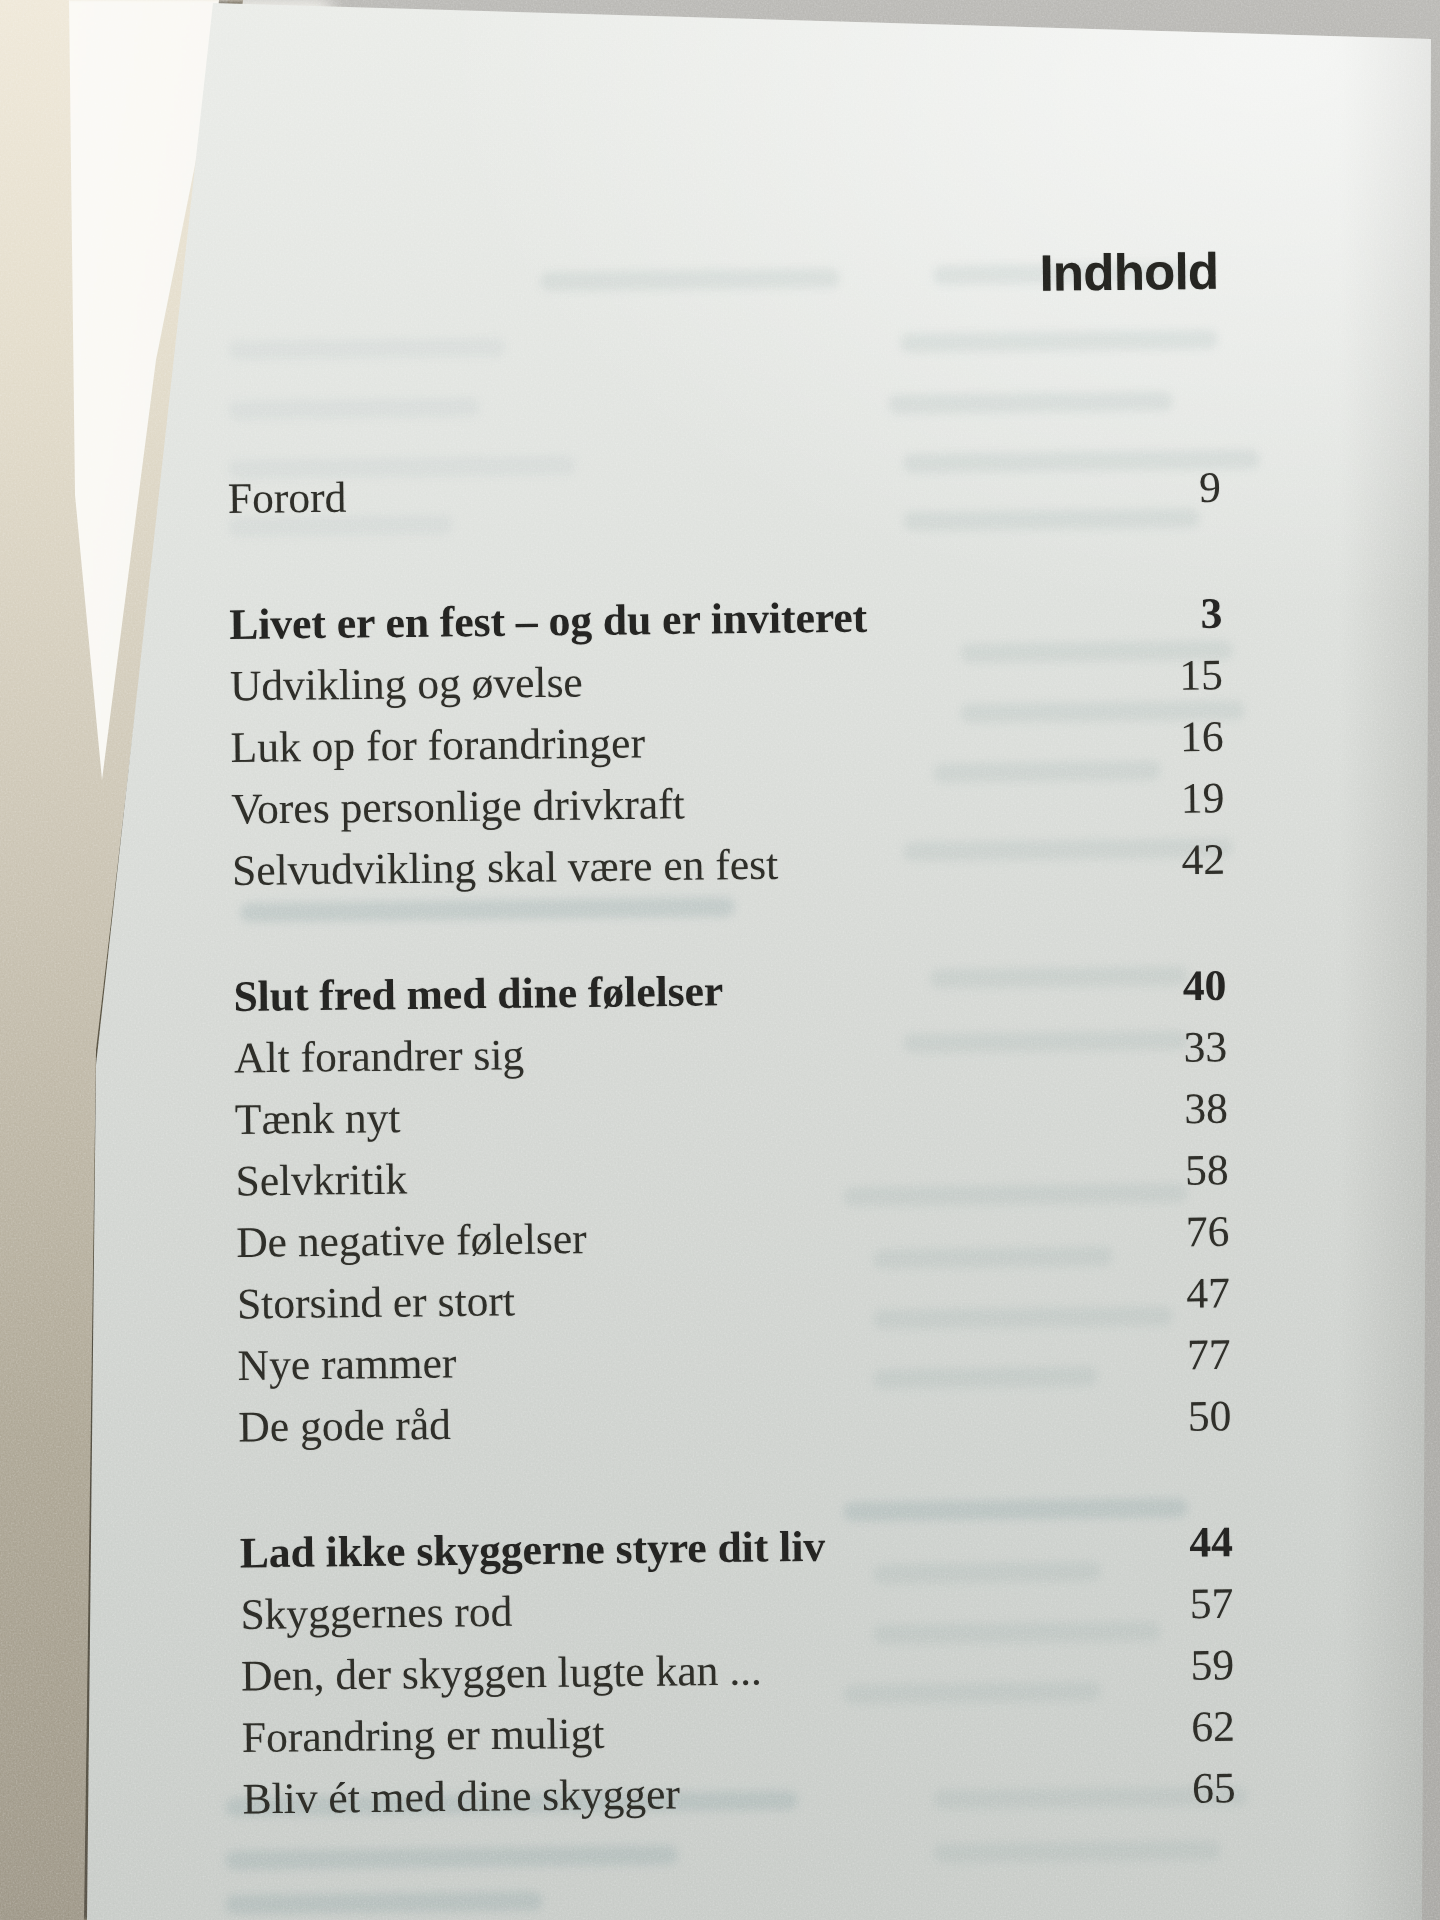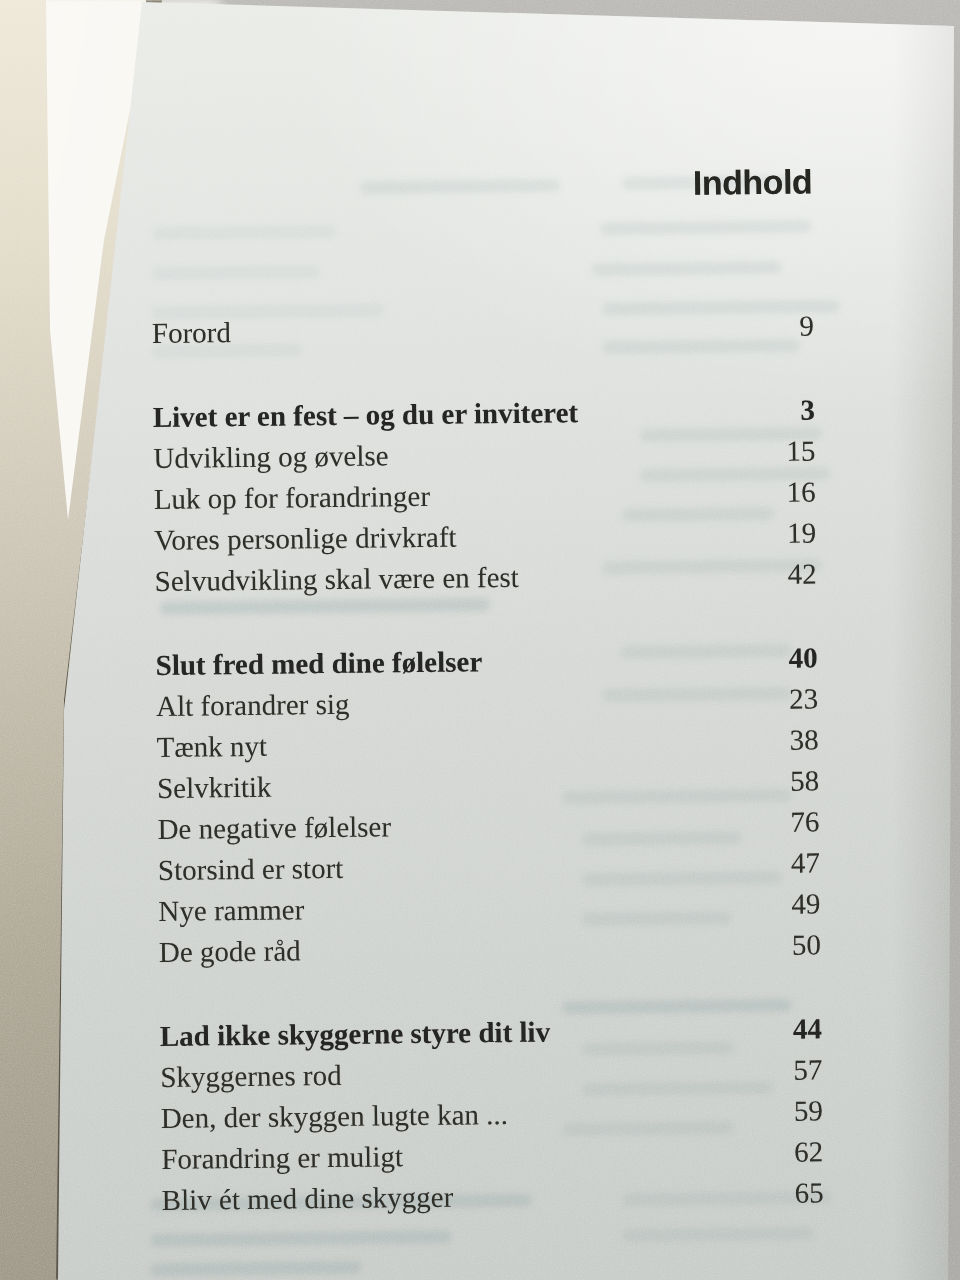--- a/index.html
+++ b/index.html
@@ -162,41 +162,41 @@
               <span class="toc-page">42</span>
             </div>
           </div>
           <div class="toc-section">
             <div class="toc-row bold">
               <span class="toc-label">Slut fred med dine følelser</span>
               <span class="toc-page">40</span>
             </div>
             <div class="toc-row">
               <span class="toc-label">Alt forandrer sig</span>
-              <span class="toc-page">23</span>
+              <span class="toc-page">33</span>
             </div>
             <div class="toc-row">
               <span class="toc-label">Tænk nyt</span>
               <span class="toc-page">38</span>
             </div>
             <div class="toc-row">
               <span class="toc-label">Selvkritik</span>
               <span class="toc-page">58</span>
             </div>
             <div class="toc-row">
               <span class="toc-label">De negative følelser</span>
               <span class="toc-page">76</span>
             </div>
             <div class="toc-row">
               <span class="toc-label">Storsind er stort</span>
               <span class="toc-page">47</span>
             </div>
             <div class="toc-row">
               <span class="toc-label">Nye rammer</span>
-              <span class="toc-page">49</span>
+              <span class="toc-page">77</span>
             </div>
             <div class="toc-row">
               <span class="toc-label">De gode råd</span>
               <span class="toc-page">50</span>
             </div>
           </div>
           <div class="toc-section">
             <div class="toc-row bold">
               <span class="toc-label">Lad ikke skyggerne styre dit liv</span>
               <span class="toc-page">44</span>

